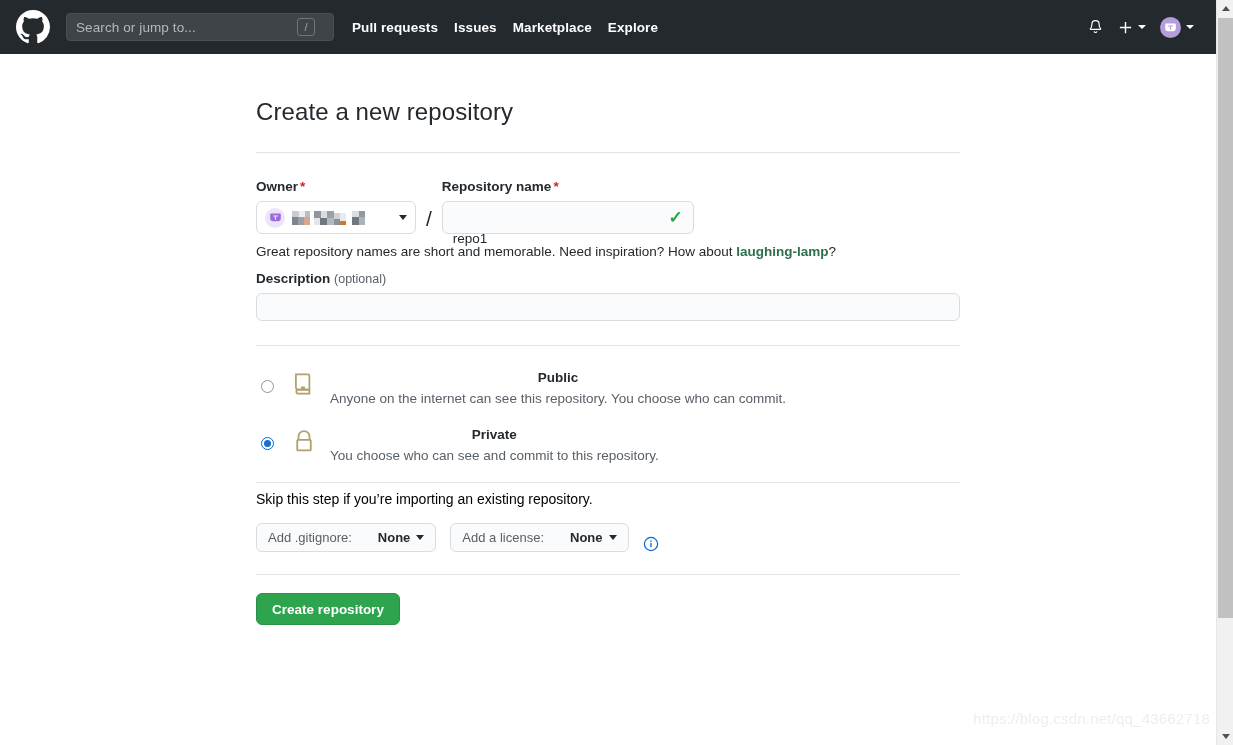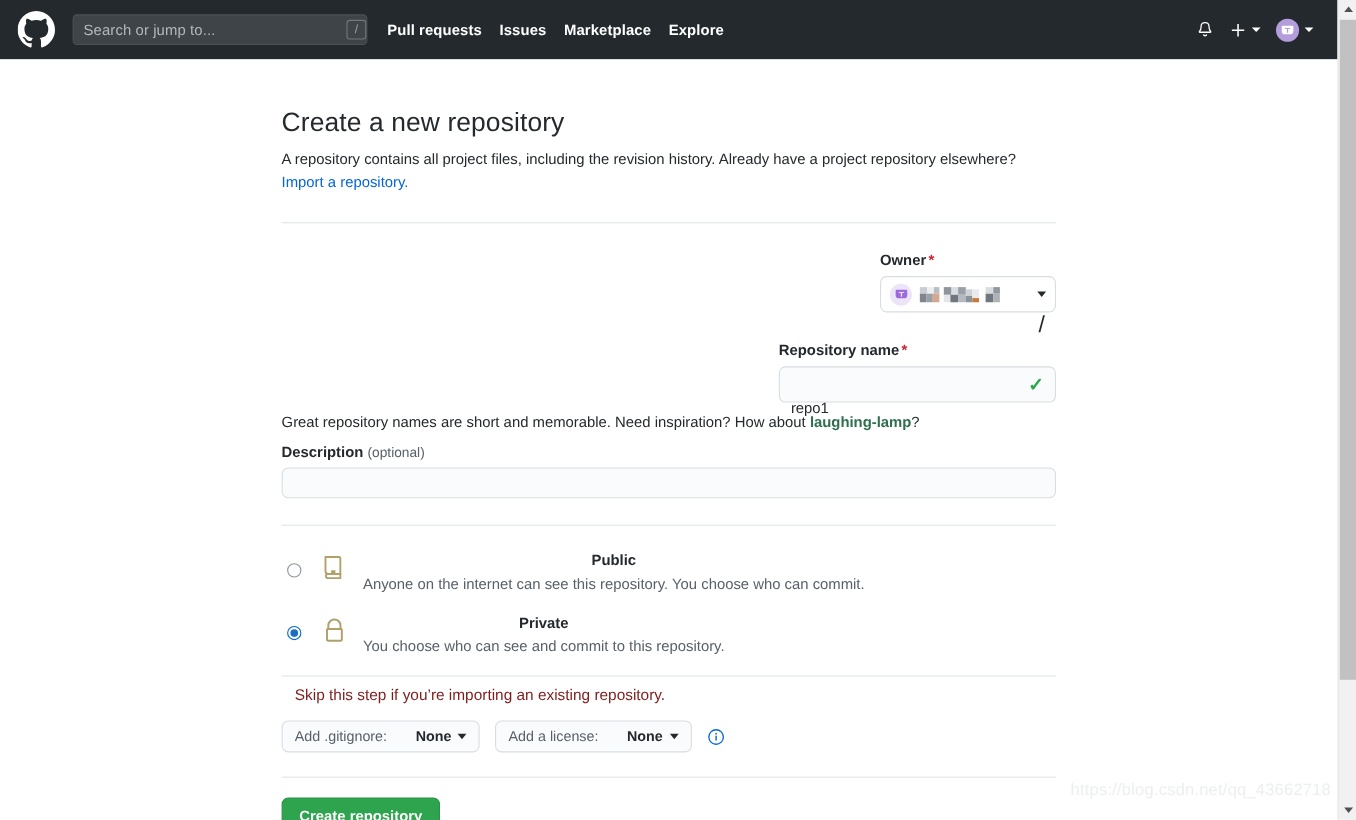--- a/index.html
+++ b/index.html
@@ -25,21 +25,21 @@
   .gh-logo { width: 34px; height: 34px; flex: 0 0 auto; margin-right: 16px; }
   .gh-logo svg { display: block; }
 
   .search-box {
     width: 268px; height: 28px;
     background: #3f4448;
     border: 1px solid #4b5054;
     border-radius: 4px;
     display: flex;
     align-items: center;
-    padding: 0 0 0 9px;
+    padding: 0 18px 0 9px;
     margin-right: 18px;
   }
   .search-placeholder {
     flex: 1;
     color: #b3b8bd;
     font-size: 13.5px;
     letter-spacing: .1px;
     white-space: nowrap;
     overflow: hidden;
   }
@@ -116,21 +116,21 @@
   }
   .link { color: #0366d6; text-decoration: none; }
 
   hr.rule {
     border: none;
     border-top: 1px solid #e1e4e8;
     margin: 26px 0 0 0;
   }
 
   
-  .row-fields { display: flex; align-items: flex-end; margin-top: 26px; flex-direction: column; }
+  .row-fields { display: flex; align-items: flex-end; margin-top: 26px; }
   .field-owner { width: 160px; }
   .field-name { width: 252px; }
   .label {
     font-size: 13.5px;
     font-weight: bold;
     color: #24292e;
     margin-bottom: 7px;
     display: block;
   }
   .req { color: #cb2431; font-weight: bold; margin-left: 2px; }
@@ -241,22 +241,21 @@
   .vis-text .vis-desc {
     font-size: 13.5px;
     color: #586069;
     line-height: 20px;
     margin-top: 1px;
   }
 
   .skip-text {
     margin-top: 8px;
     font-size: 14px;
-    color: #7f1d1d;
-    margin-left: 12px;
+    color: #000000;
   }
 
   .readme-row { display: flex; align-items: flex-start; margin-top: 16px; }
   .checkbox {
     width: 13px; height: 13px;
     border: 1px solid #767676;
     border-radius: 2px;
     background: #fff;
     flex: 0 0 auto;
     margin: 4px 9px 0 5px;
@@ -268,21 +267,21 @@
     line-height: 20px;
   }
   .readme-desc {
     font-size: 13px;
     color: #586069;
     line-height: 20px;
     margin-top: 2px;
     margin-left: 11px;
   }
 
-  .select-row { display: flex; align-items: center; gap: 14px; margin-top: 16px; margin-left: 0; }
+  .select-row { display: flex; align-items: flex-end; gap: 14px; margin-top: 16px; margin-left: 0; }
   .sel-btn {
     height: 29px;
     border: 1px solid #d8dde2;
     border-radius: 6px;
     background: #fafbfc;
     display: flex; align-items: center;
     padding: 0 11px;
     gap: 6px;
     font-size: 13px;
     color: #586069;
@@ -405,24 +404,20 @@
     </span>
 
   </div>
 </div>
 
 <div class="page">
   <div class="container">
 
     <h1 class="title">Create a new repository</h1>
 
-    <div class="subtitle">
-      <span>A repository contains all project files, including the revision history. Already have a project repository elsewhere?</span><br>
-      <a class="link" href="#">Import a repository.</a>
-    </div>
 
     <hr class="rule">
 
     <div class="row-fields">
 
       <div class="field-owner">
         <span class="label"><span>Owner</span><span class="req">*</span></span>
         <div class="owner-select">
           <span class="owner-avatar">
             <svg width="13" height="13" viewBox="0 0 16 16" aria-hidden="true">

